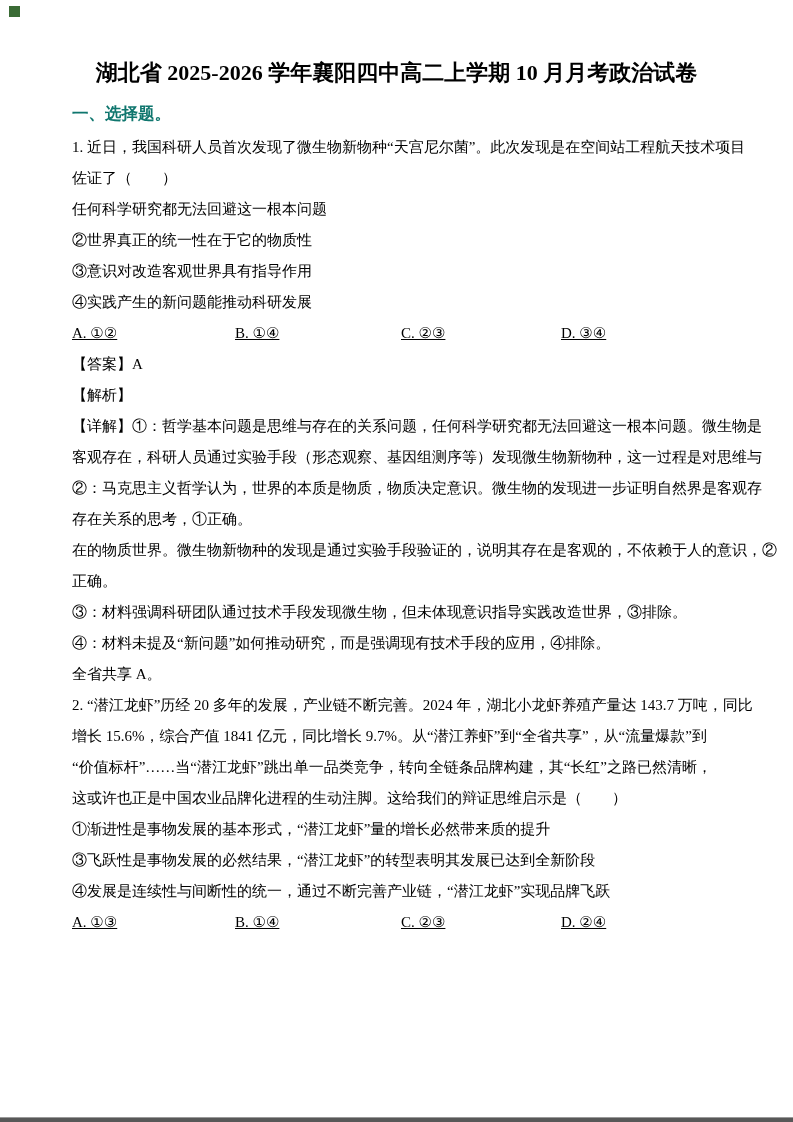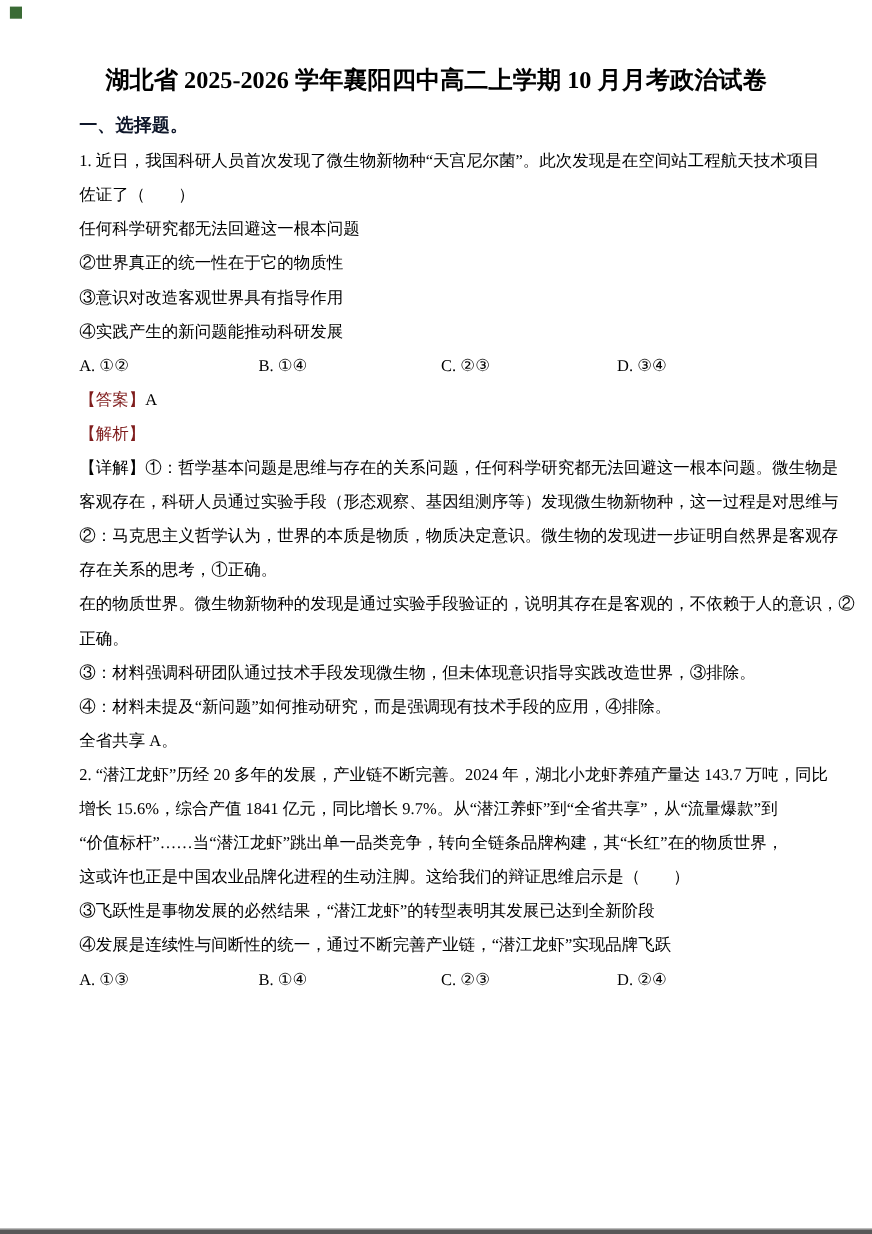--- a/index.html
+++ b/index.html
@@ -32,43 +32,44 @@
     color: #000000;
     line-height: 34px;
     white-space: nowrap;
   }
   .section-heading {
     position: absolute;
     top: 102px;
     left: 72px;
     font-size: 16.5px;
     font-weight: bold;
-    color: #0f172a;
+    color: #0f766e;
     line-height: 24px;
     white-space: nowrap;
   }
   .content {
     position: absolute;
     top: 132px;
     left: 72px;
     width: 670px;
     font-size: 15px;
     color: #000000;
   }
   .ln {
     height: 31px;
     line-height: 31px;
     white-space: nowrap;
     overflow: visible;
   }
   .choices-row {
     display: grid;
     grid-template-columns: 163px 166px 160px auto;
+    text-decoration: underline;
   }
-  .blue { color: #7f1d1d; }
+  .blue { color: #000000; }
   .bottom-bar {
     position: absolute;
     left: 0;
     bottom: 0;
     width: 793px;
     height: 5px;
     background: #585858;
     border-top: 1px solid #9a9a9a;
   }
 </style>
@@ -113,23 +114,24 @@
     <div class="ln">②：马克思主义哲学认为，世界的本质是物质，物质决定意识。微生物的发现进一步证明自然界是客观存</div>
     <div class="ln">存在关系的思考，①正确。</div>
     <div class="ln">在的物质世界。微生物新物种的发现是通过实验手段验证的，说明其存在是客观的，不依赖于人的意识，②</div>
     <div class="ln">正确。</div>
     <div class="ln">③：材料强调科研团队通过技术手段发现微生物，但未体现意识指导实践改造世界，③排除。</div>
     <div class="ln">④：材料未提及“新问题”如何推动研究，而是强调现有技术手段的应用，④排除。</div>
     <div class="ln">全省共享 A。</div>
 
     <div class="ln">2. “潜江龙虾”历经 20 多年的发展，产业链不断完善。2024 年，湖北小龙虾养殖产量达 143.7 万吨，同比</div>
     <div class="ln">增长 15.6%，综合产值 1841 亿元，同比增长 9.7%。从“潜江养虾”到“全省共享”，从“流量爆款”到</div>
-    <div class="ln">“价值标杆”……当“潜江龙虾”跳出单一品类竞争，转向全链条品牌构建，其“长红”在的物质世界，</div>
+    <div class="ln">“价值标杆”……当“潜江龙虾”跳出单一品类竞争，转向全链条品牌构建，其“长红”之路已然清晰，</div>
     <div class="ln">这或许也正是中国农业品牌化进程的生动注脚。这给我们的辩证思维启示是（　　）</div>
 
+    <div class="ln">①渐进性是事物发展的基本形式，“潜江龙虾”量的增长必然带来质的提升</div>
     <div class="ln">③飞跃性是事物发展的必然结果，“潜江龙虾”的转型表明其发展已达到全新阶段</div>
     <div class="ln">④发展是连续性与间断性的统一，通过不断完善产业链，“潜江龙虾”实现品牌飞跃</div>
 
     <div class="ln choices-row">
       <span>A. ①③</span>
       <span>B. ①④</span>
       <span>C. ②③</span>
       <span>D. ②④</span>
     </div>
 

